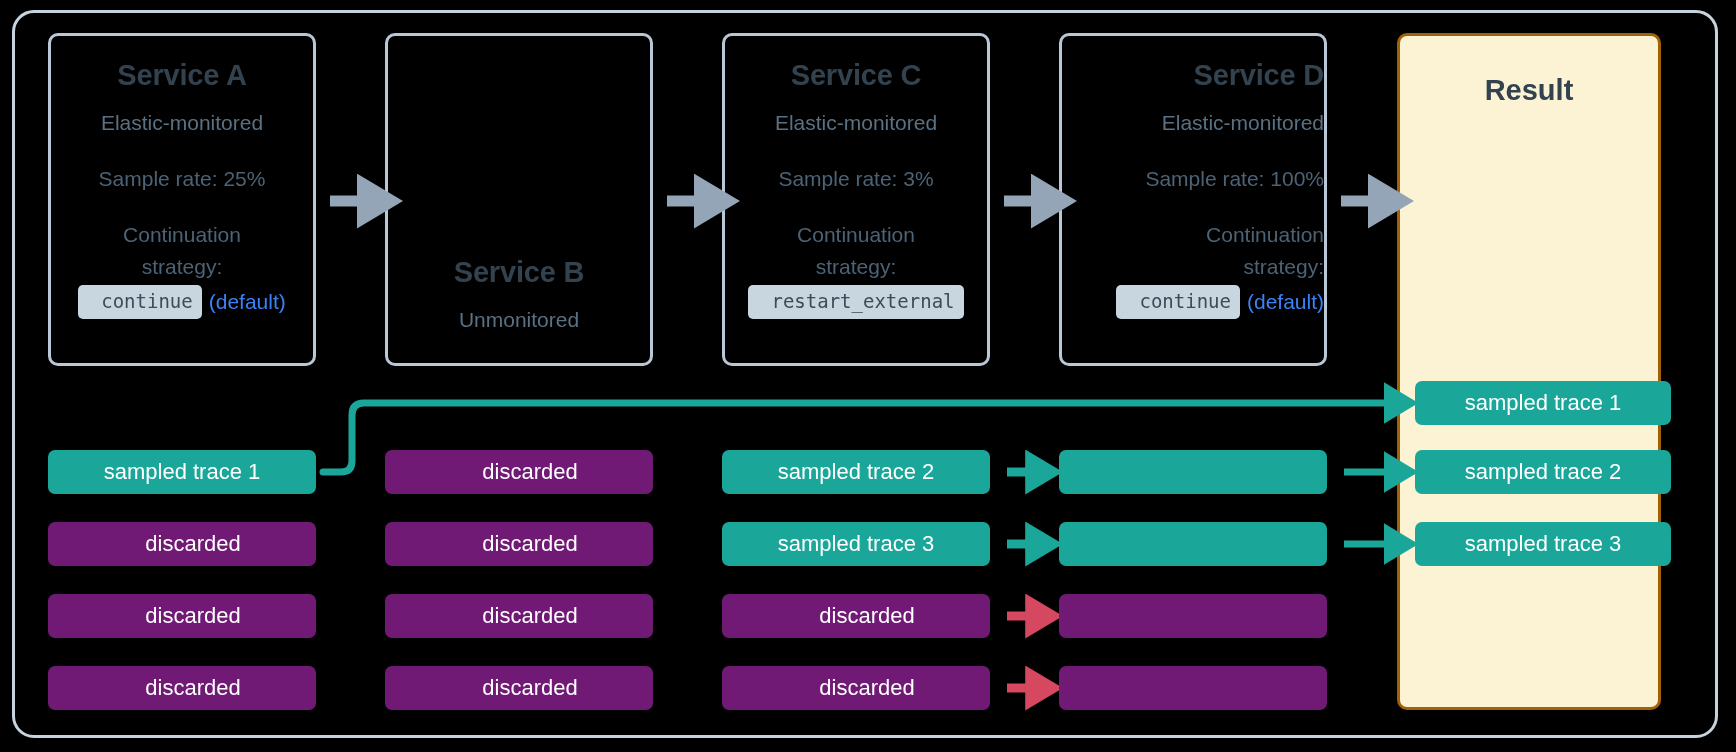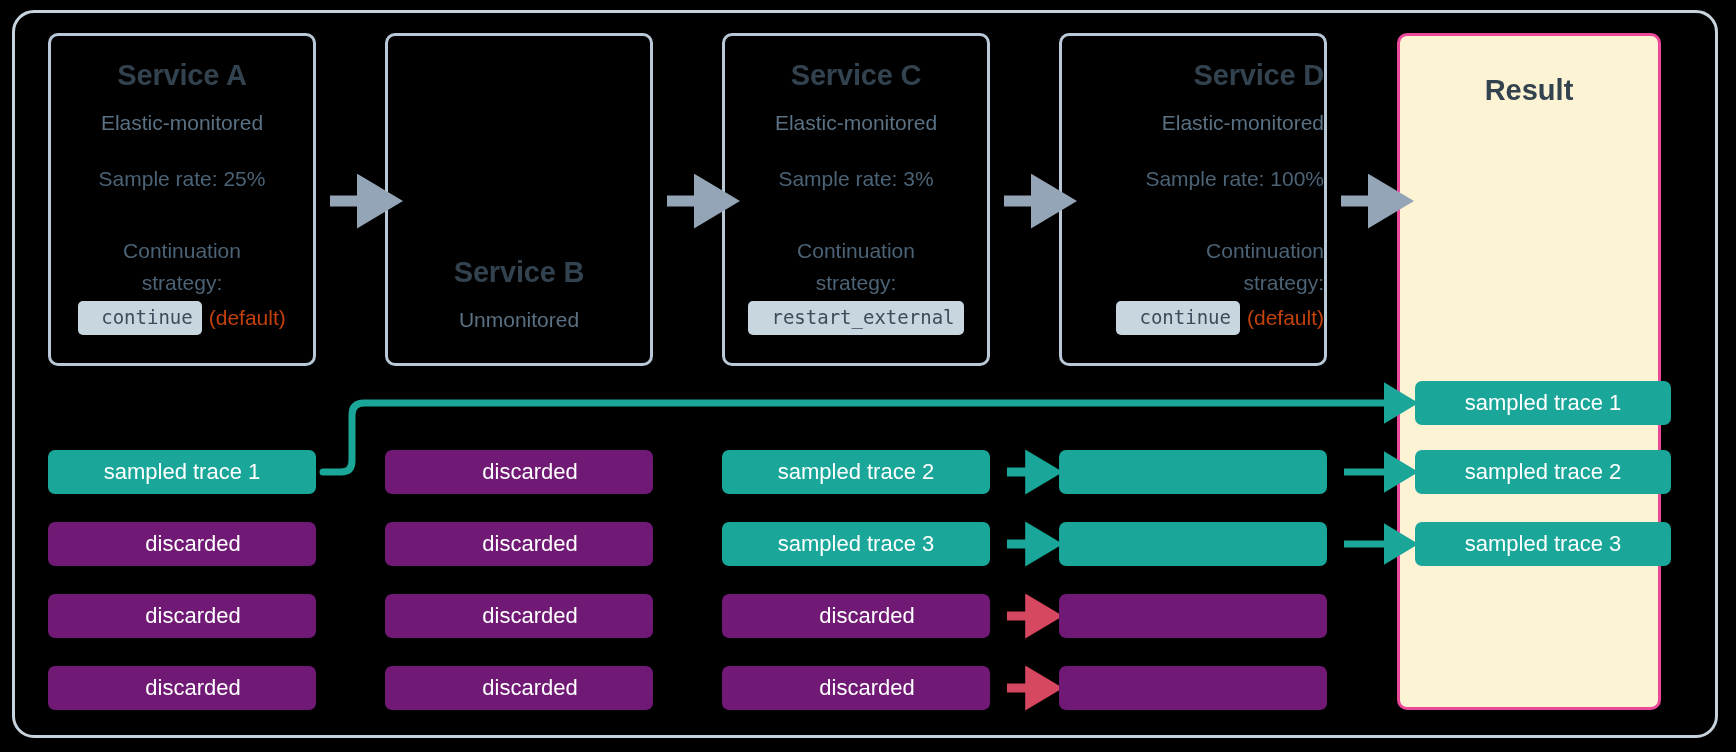--- a/index.html
+++ b/index.html
@@ -71,21 +71,21 @@
     font-size: 21px;
     color: #5a7183;
     line-height: 1.2;
     margin-bottom: 31px;
   }
 
   .service-rate {
     font-size: 21px;
     color: #4c6376;
     line-height: 1.2;
-    margin-bottom: 46px;
+    margin-bottom: 30px;
   }
 
   .service-strategy-label {
     font-size: 21px;
     color: #4c6376;
     line-height: 1.33;
     text-align: center;
     margin-bottom: 4px;
   }
 
@@ -103,32 +103,32 @@
     color: #3b4c5a;
     font-family: "DejaVu Sans Mono", monospace;
     font-size: 19px;
     line-height: 1;
     padding: 7px 9px 8px 23px;
     border-radius: 5px;
   }
 
   .default-note {
     font-size: 21px;
-    color: #c2410c;
+    color: #3b82f6;
   }
 
   
   .result-panel {
     position: absolute;
     left: 1397px;
     top: 33px;
     width: 264px;
     height: 677px;
     box-sizing: border-box;
-    border: 3px solid #ec4899;
+    border: 3px solid #a16207;
     border-radius: 10px;
     background: #fcf2d4;
   }
 
   .result-title {
     margin-top: 38px;
     text-align: center;
     font-size: 29px;
     font-weight: bold;
     color: #32424f;

